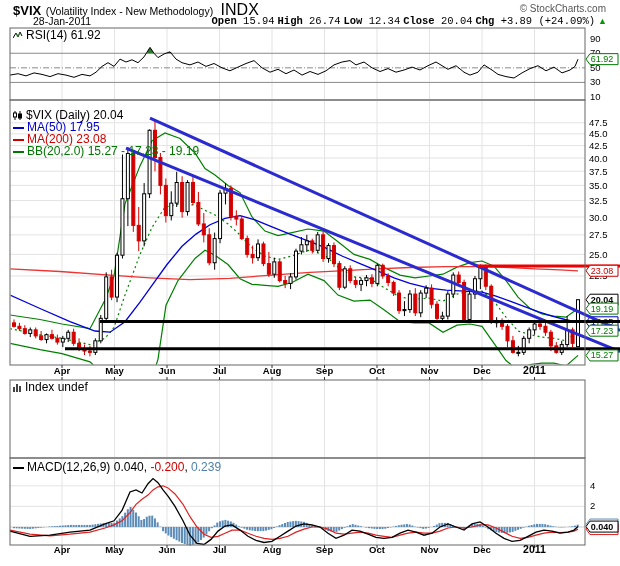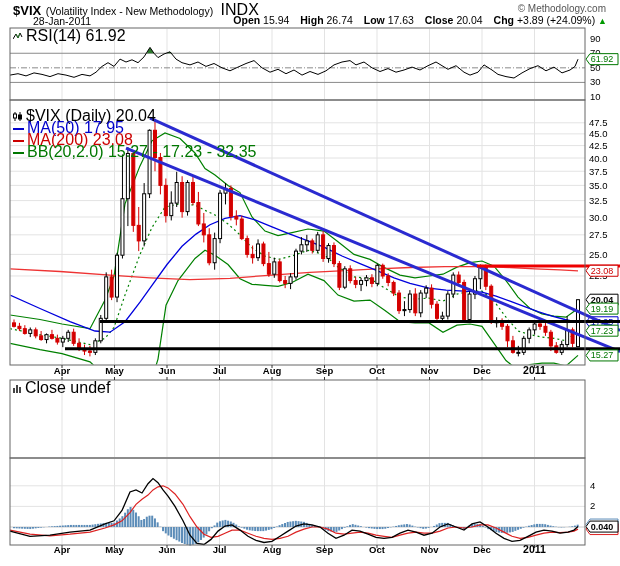--- a/index.html
+++ b/index.html
@@ -5,23 +5,23 @@
   html,body{margin:0;padding:0;background:#fff;}
   #shot{position:relative;width:620px;height:566px;background:#fff;overflow:hidden;
         font-family:"Liberation Sans",sans-serif;color:#000;}
   #chart{position:absolute;left:0;top:0;font-family:"Liberation Sans",sans-serif;}
   .hdr1{position:absolute;left:13px;top:1px;white-space:nowrap;}
   .sym{font-size:13px;font-weight:700;margin-top:28px;}
   .nm{font-size:10.5px;text-align:right;} .ex{font-size:16px;margin-left:3px;}
   .credit{position:absolute;right:14px;top:3px;font-size:10px;color:#555;}
   .date{position:absolute;left:13px;top:15px;font-size:10.5px;margin-left:20px;}
   .quote{position:absolute;right:13px;top:14px;font-size:10.5px;white-space:nowrap;}
-  .qi{margin-left:8px;} .qi b{font-weight:700;}
+  .qi{font-family:Liberation Mono, monospace;} .qi b{font-weight:700;}
   .arrow-up{color:#009900;font-size:9px;}
-  .lg{position:absolute;font-size:16px;white-space:nowrap;line-height:11px;}
+  .lg{position:absolute;font-size:12px;white-space:nowrap;line-height:11px;}
   .lg .dash{display:inline-block;width:11px;height:2px;vertical-align:middle;margin-right:3px;}
   .lg .ic{vertical-align:middle;margin-right:3px;}
   .c-ma50{color:#0000cc;} .c-ma200{color:#cc0000;} .c-bb{color:#007700;}
   .c-sig{color:#cc0000;} .c-hist{color:#4e81ad;}
 </style>
 </head>
 <body>
 
 <div id="shot">
 
@@ -626,27 +626,27 @@
         <text x="482" y="552.5" text-anchor="middle" font-size="9.5" font-weight="700">Dec</text>
         <text x="534.5" y="552.5" text-anchor="middle" font-size="10.5" font-weight="700">2011</text>
       </g>
     </svg>
 
   <div class="hdr1">
     <span class="sym">$VIX</span>
     <span class="nm">(Volatility Index - New Methodology)</span>
     <span class="ex">INDX</span>
   </div>
-  <div class="credit">© Methodology.com</div>
+  <div class="credit">© StockCharts.com</div>
   <div class="date">28-Jan-2011</div>
 
   <div class="quote">
     <span class="qi"><b>Open</b> <span>15.94</span></span>
     <span class="qi"><b>High</b> <span>26.74</span></span>
-    <span class="qi"><b>Low</b> <span>17.63</span></span>
+    <span class="qi"><b>Low</b> <span>12.34</span></span>
     <span class="qi"><b>Close</b> <span>20.04</span></span>
     <span class="qi"><b>Chg</b> <span>+3.89 (+24.09%)</span></span>
     <span class="arrow-up">▲</span>
   </div>
 
   <div class="lg" style="left:13px;top:30px">
     <svg class="ic" width="10" height="9">
       <polyline points="0,7 3,2 5,6 7,1 9,5" fill="none" stroke="#000" stroke-width="1"></polyline>
       <polyline points="3,2 5,6 7,1" fill="none" stroke="#2d7a2d" stroke-width="1"></polyline>
     </svg><span>RSI(14) 61.92</span>
@@ -660,25 +660,28 @@
         <rect x="5.5" y="3" width="3" height="4" fill="#000" stroke="#000"></rect>
     </svg><span>$VIX (Daily) 20.04</span>
   </div>
   <div class="lg c-ma50" style="left:13px;top:122px">
     <span class="dash" style="background:#0000cc"></span><span>MA(50) 17.95</span>
   </div>
   <div class="lg c-ma200" style="left:13px;top:134px">
     <span class="dash" style="background:#cc0000"></span><span>MA(200) 23.08</span>
   </div>
   <div class="lg c-bb" style="left:13px;top:146px">
-    <span class="dash" style="background:#007700"></span><span>BB(20,2.0) 15.27 - 17.23 - 32.35</span>
+    <span class="dash" style="background:#007700"></span><span>BB(20,2.0) 15.27 - 17.23 - 19.19</span>
   </div>
 
   <div class="lg" style="left:13px;top:382px">
     <svg class="ic" width="9" height="9">
       <rect x="0" y="4" width="2" height="5" fill="#444"></rect>
         <rect x="3" y="1" width="2" height="8" fill="#444"></rect>
         <rect x="6" y="3" width="2" height="6" fill="#444"></rect>
-    </svg><span>Close undef</span>
-  </div>
-
+    </svg><span>Index undef</span>
+  </div>
+
+  <div class="lg" style="left:13px;top:462px">
+    <span class="dash" style="background:#000"></span><span>MACD(12,26,9) </span><span>0.040</span><span>, </span><span class="c-sig">-0.200</span><span>, </span><span class="c-hist">0.239</span>
+  </div>
 
 </div>
 
 </body></html>

